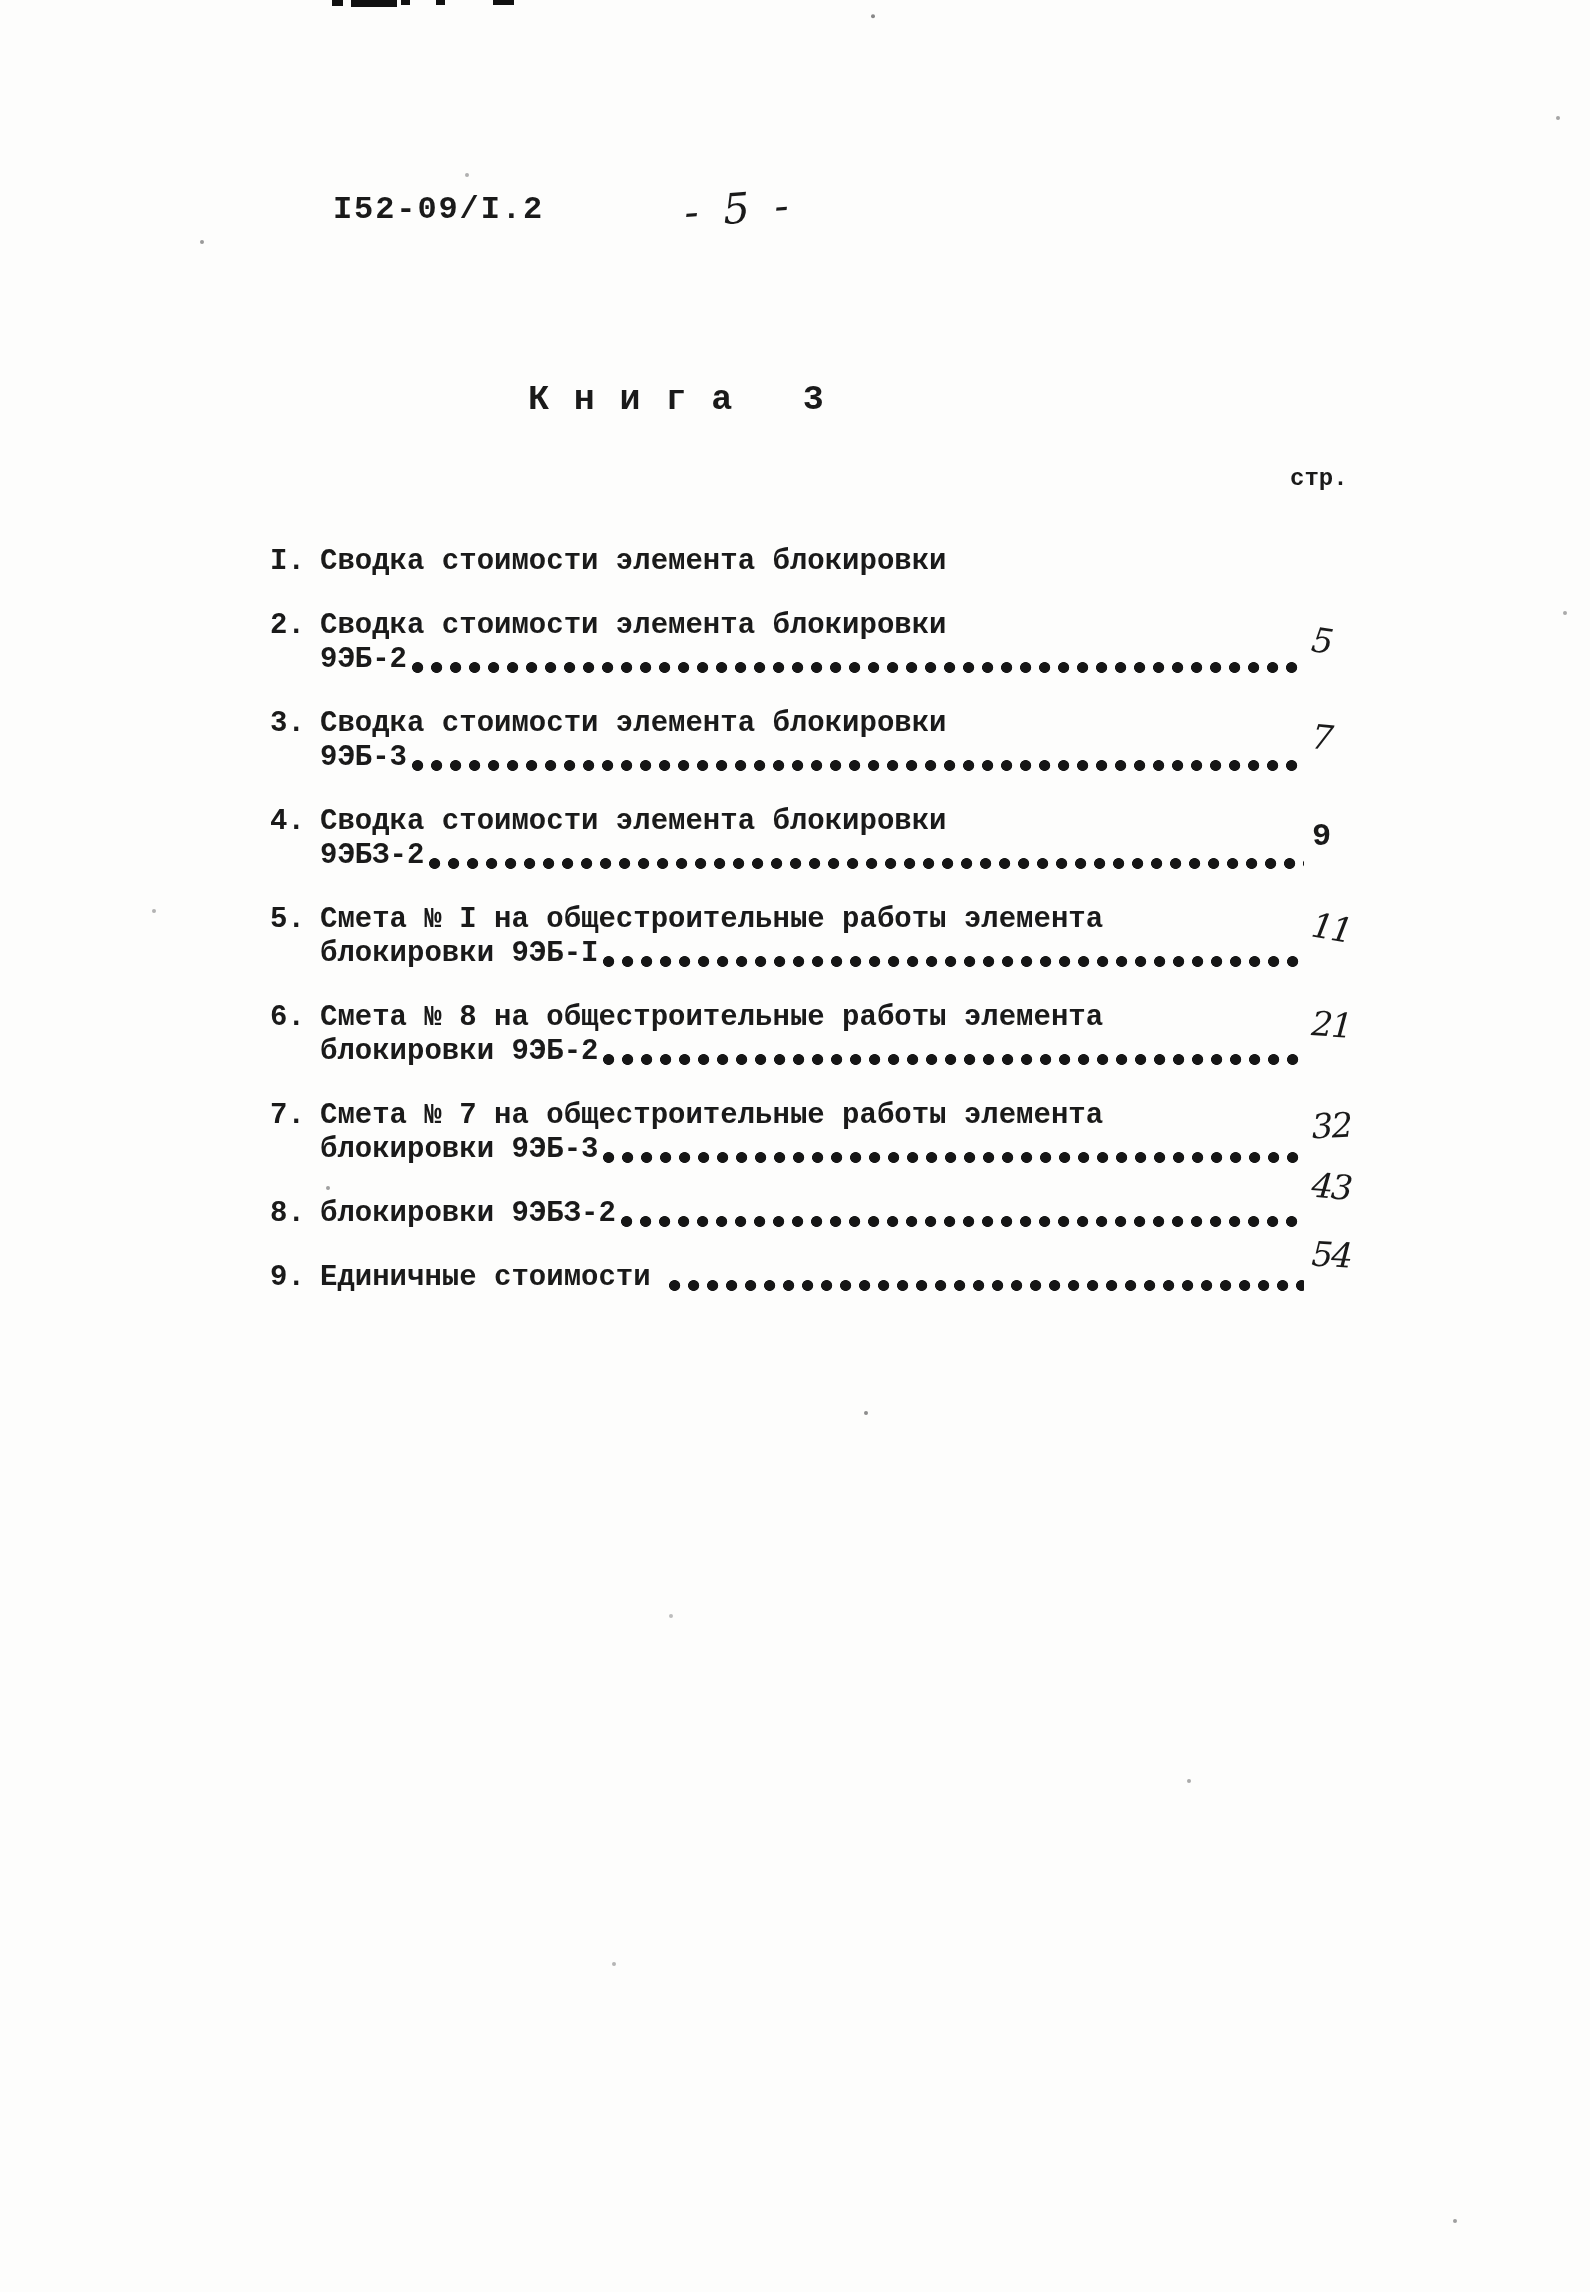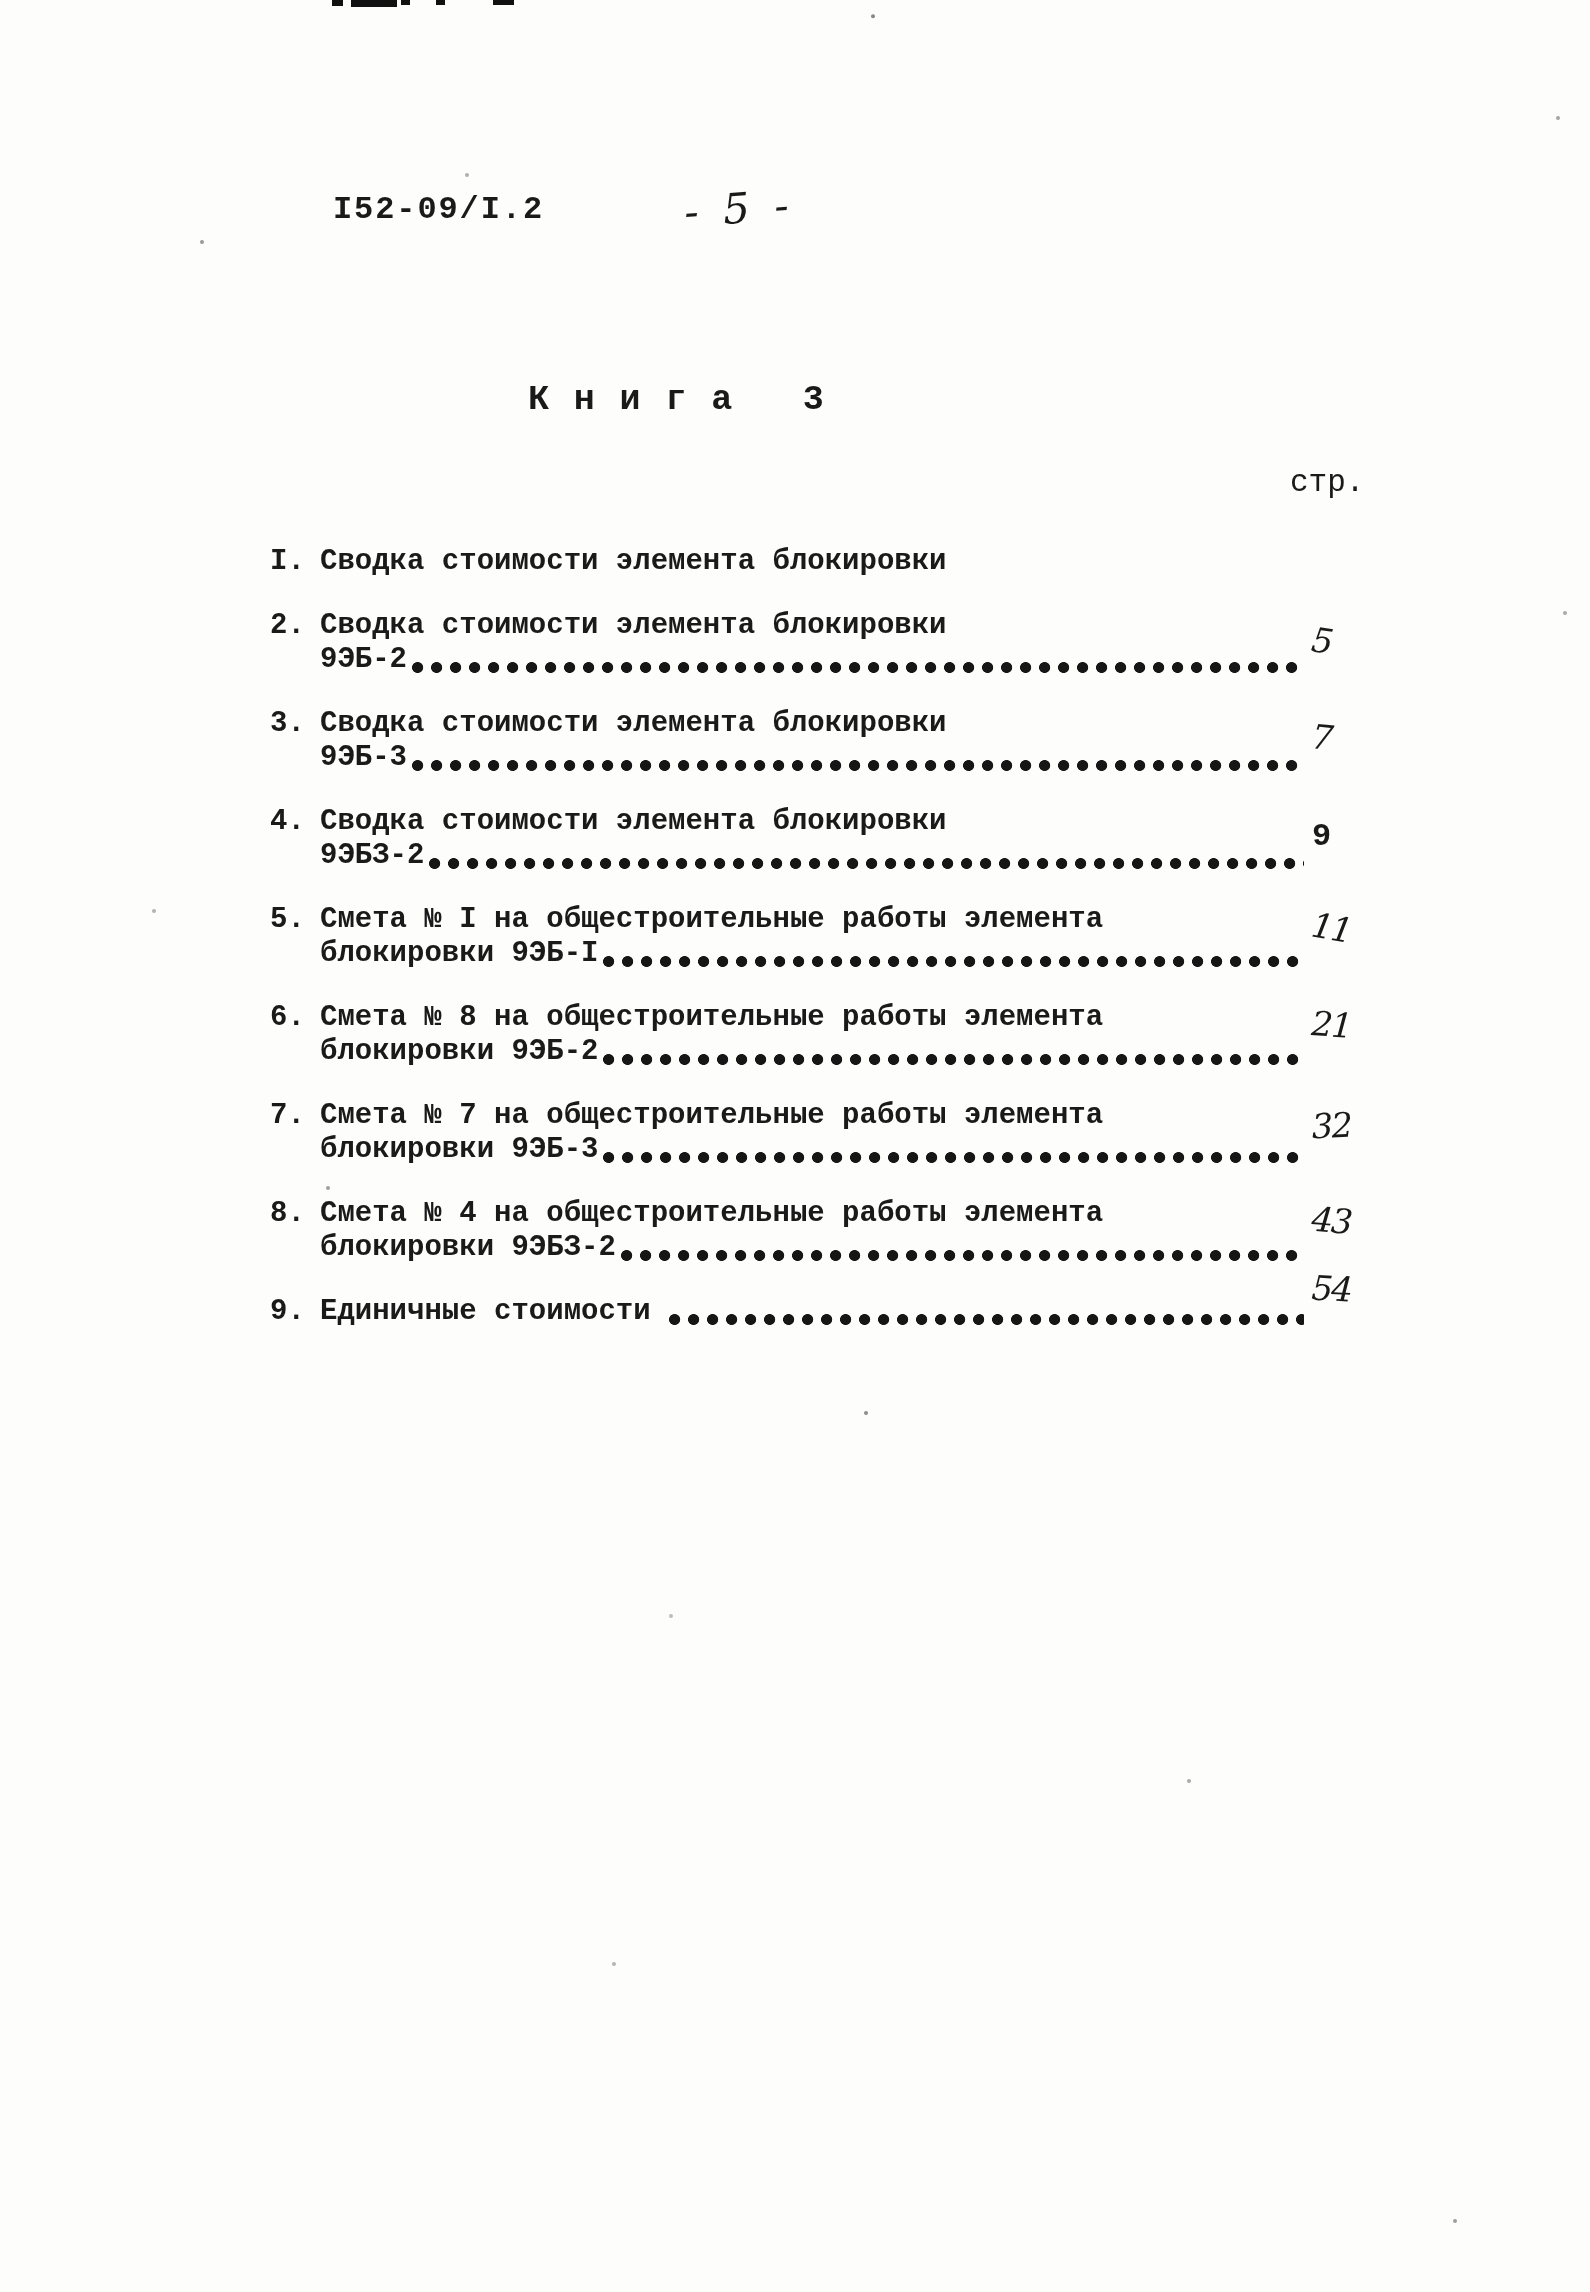--- a/index.html
+++ b/index.html
@@ -56,21 +56,21 @@
   }
 
   .book-title {
     position: absolute; left: 528px; top: 380px;
     font-size: 35px; font-weight: 700;
     white-space: pre; letter-spacing: 1.9px;
   }
 
   .page-col-label {
     position: absolute; left: 1290px; top: 465px;
-    font-size: 31px; font-weight: 400;
+    font-size: 24px; font-weight: 700;
   }
 
   .toc {
     position: absolute; left: 270px; top: 545px; width: 1105px;
     list-style: none; margin: 0; padding: 0;
     font-size: 29px; font-weight: 700; line-height: 34px;
   }
   .toc-item { display: flex; margin-bottom: 30px; }
   .num {
     flex: 0 0 50px; white-space: pre;
@@ -212,21 +212,20 @@
           <span class="code">блокировки 9ЭБ-3</span>
           <span class="leader"></span>
           <span class="pg hw">32</span>
         </div>
       </div>
     </li>
 
     <li class="toc-item">
       <span class="num">8.</span>
       <div class="body">
-        <div class="l1">Смета № 4 на общестроительные работы элемента</div>
         <div class="l2">
           <span class="code">блокировки 9ЭБЗ-2</span>
           <span class="leader"></span>
           <span class="pg hw">43</span>
         </div>
       </div>
     </li>
 
     <li class="toc-item single">
       <span class="num">9.</span>

